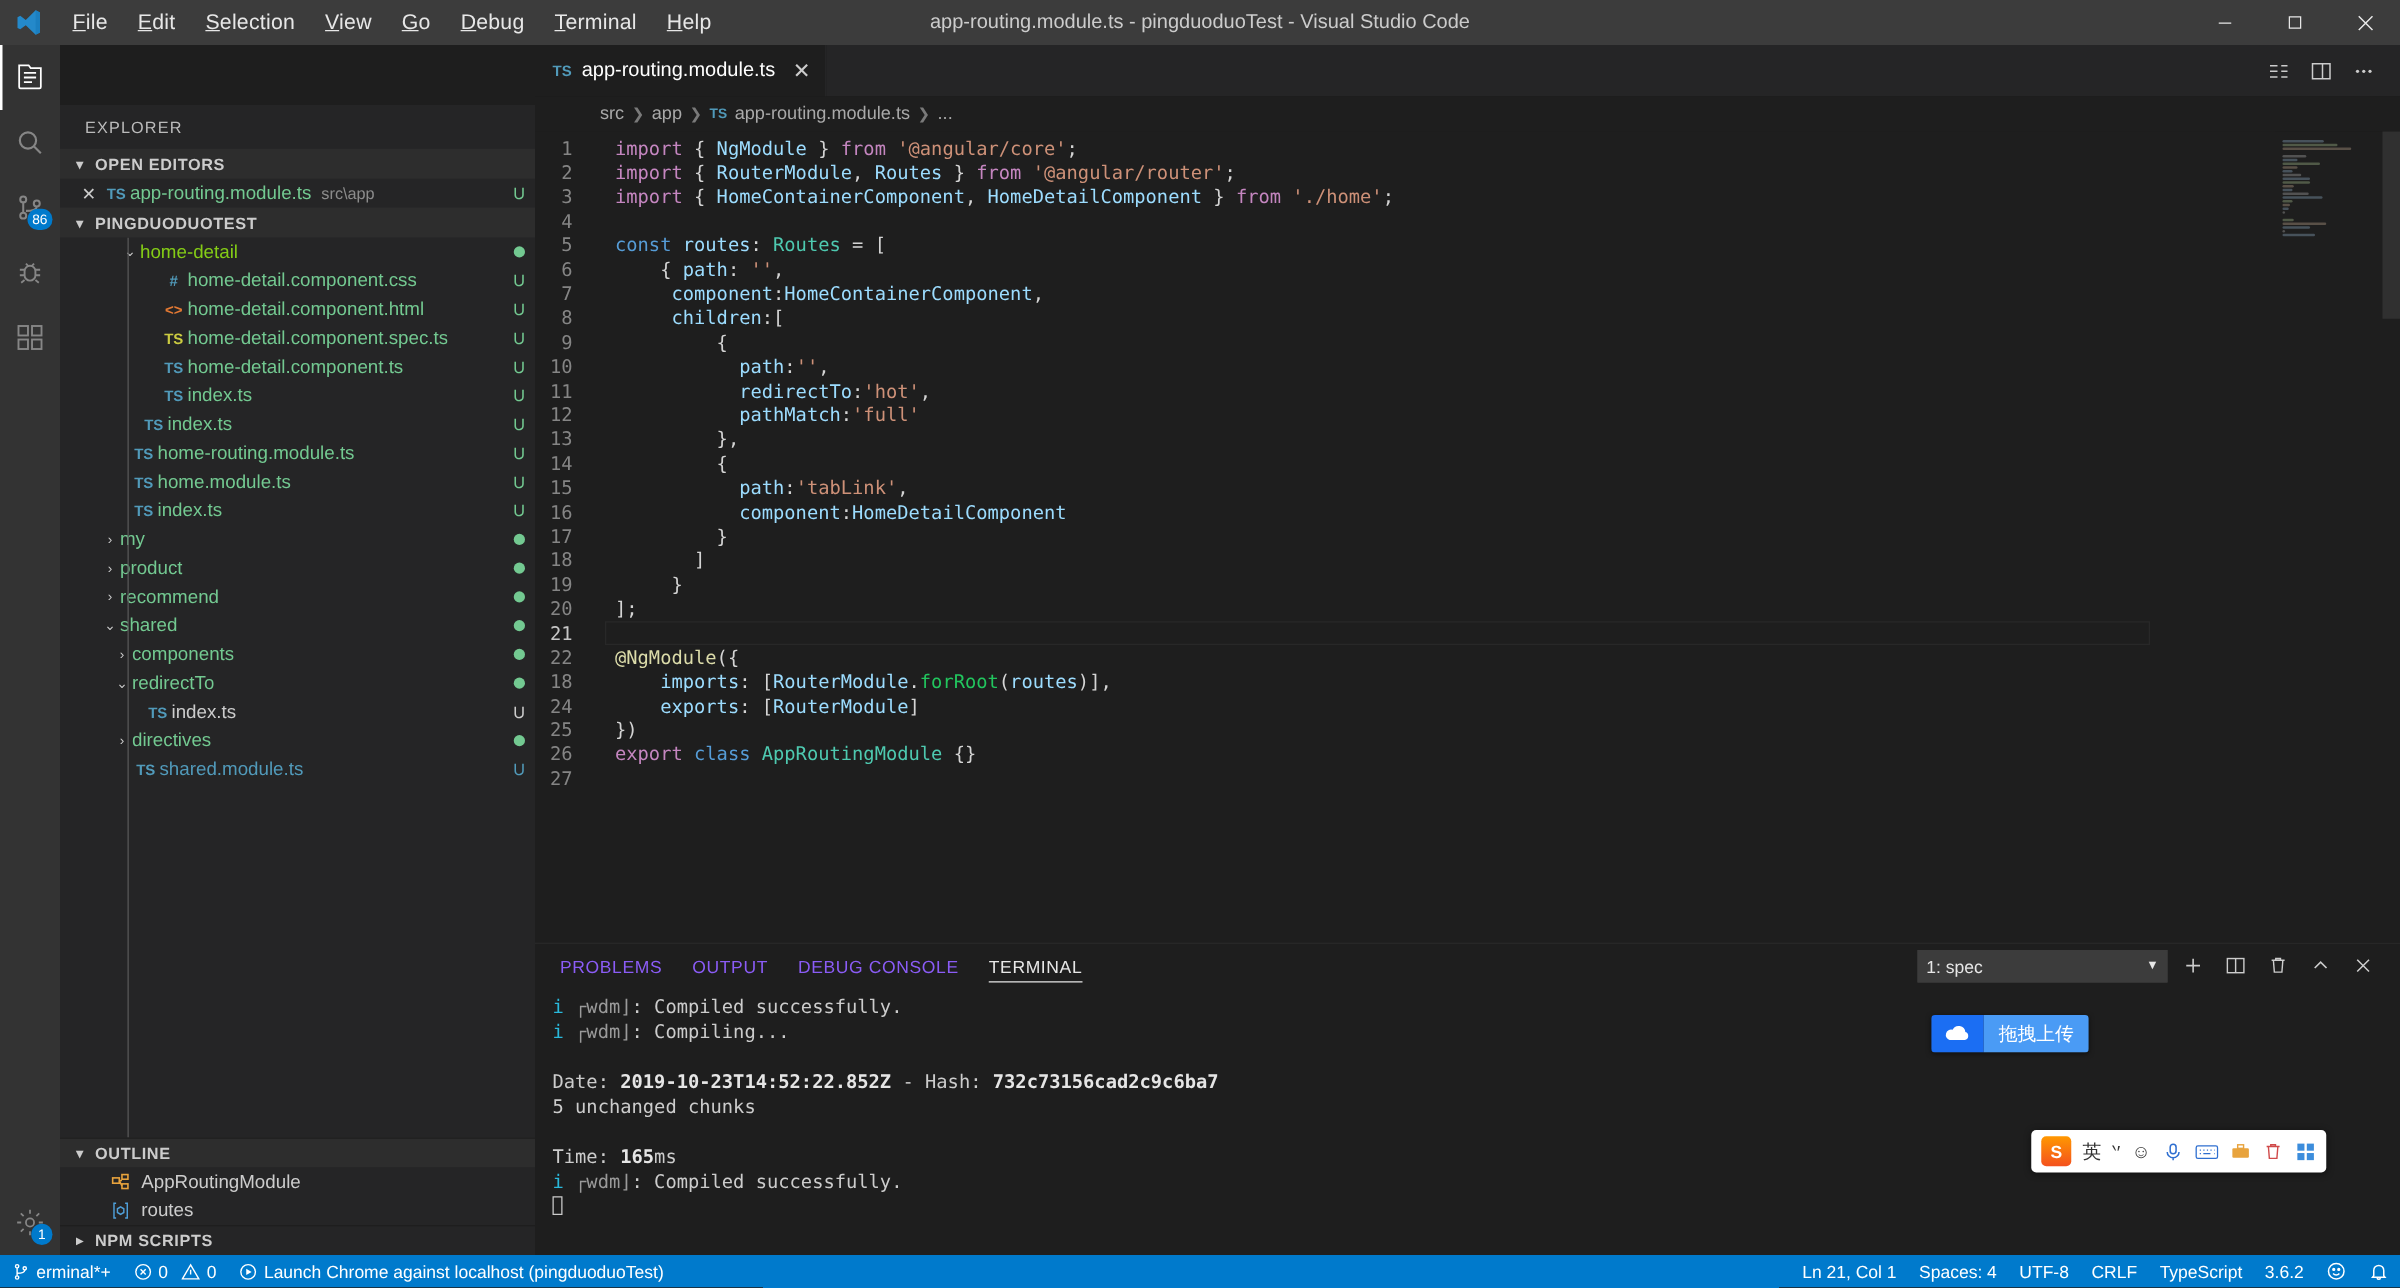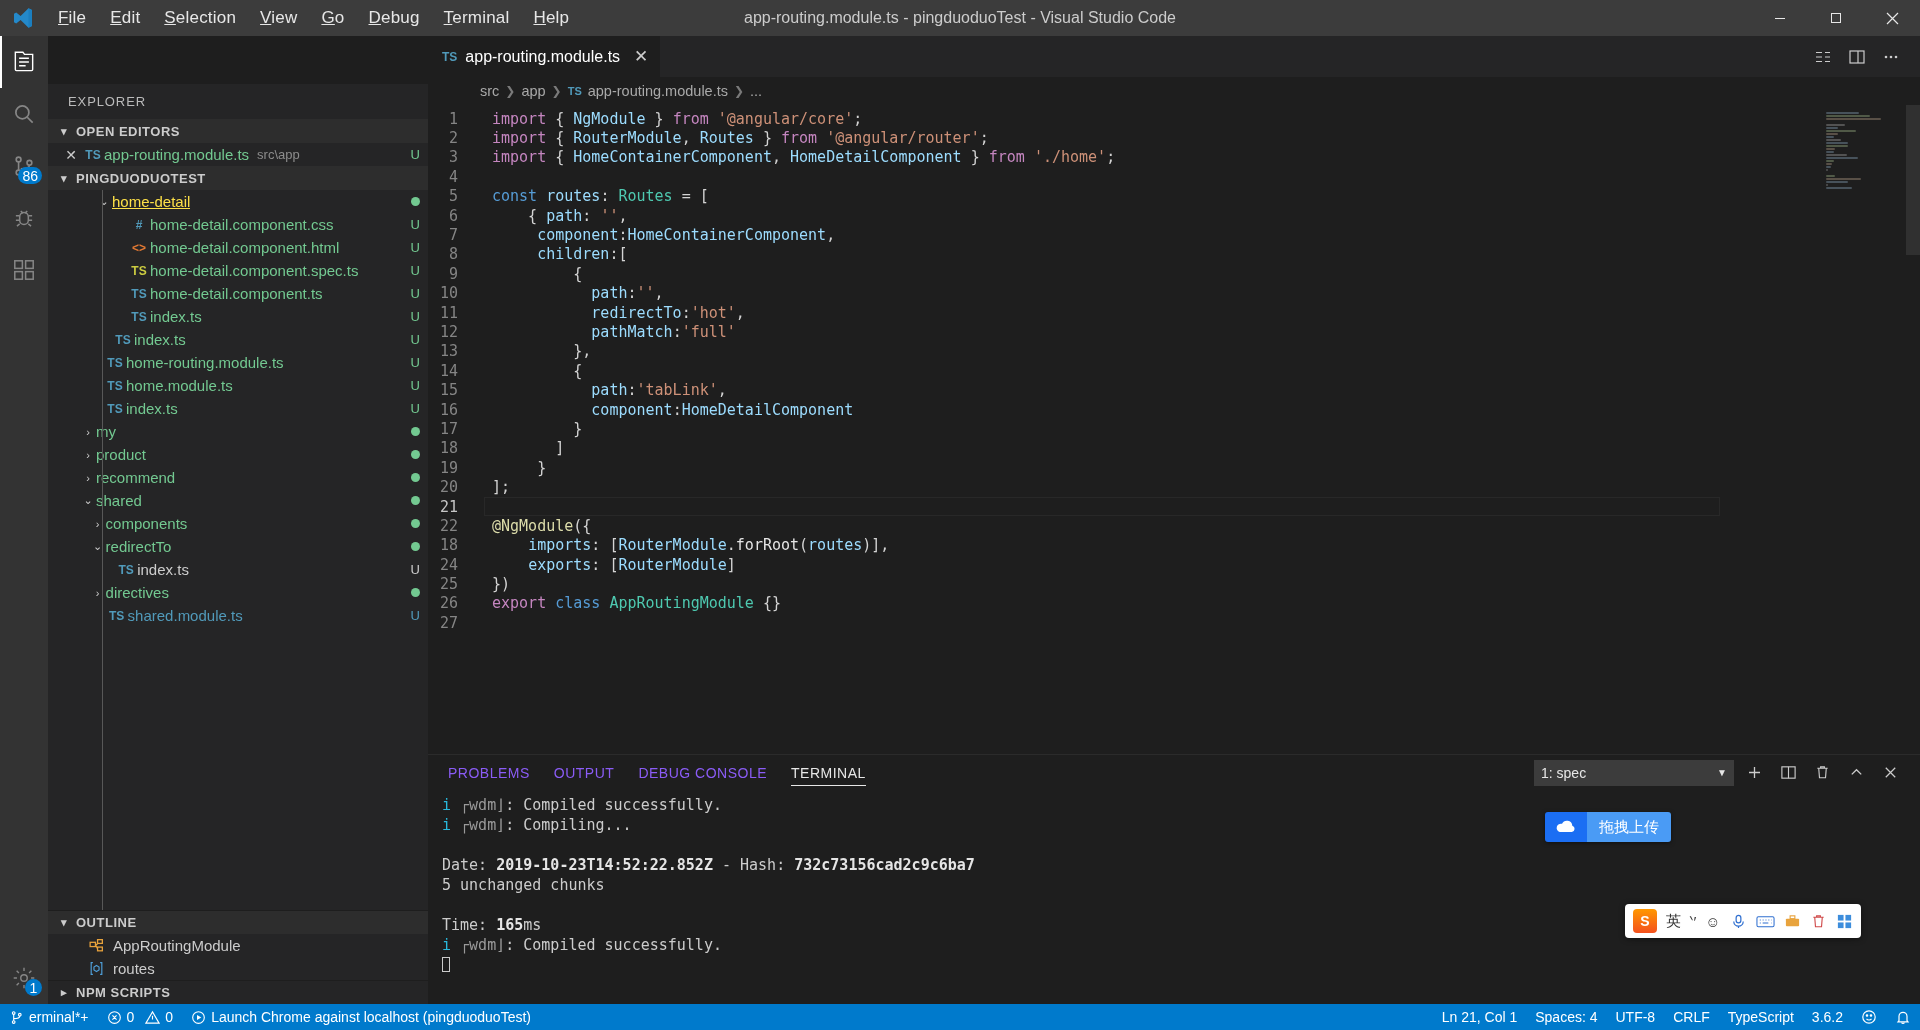--- a/index.html
+++ b/index.html
@@ -42,21 +42,21 @@
   .act-icon {
     width: 48px; height: 52px; display: flex; align-items: center; justify-content: center;
     color: #868686; position: relative;
   }
   .act-icon.active { color: #ffffff; }
   .act-icon.active::before {
     content: ""; position: absolute; left: 0; top: 0; bottom: 0; width: 2px; background: #ffffff;
   }
   .act-badge {
     position: absolute; right: 6px; bottom: 8px; min-width: 17px; height: 17px;
-    border-radius: 9px; background: #007acc; color: #fff; font-size: 14px;
+    border-radius: 9px; background: #007acc; color: #fff; font-size: 11px;
     display: flex; align-items: center; justify-content: center; padding: 0 4px; text-align: center;
   }
   .act-bottom { margin-top: auto; }
 
   
   .sidebar {
     width: 380px; background: #252526; flex: 0 0 380px; display: flex;
     flex-direction: column; min-height: 0; position: relative; margin-top: 48px;
   }
   .sidebar-title {
@@ -143,21 +143,21 @@
     position: absolute; left: 56px; right: 100px; height: 19.4px;
     border: 1px solid #282828; background: #1e1e1e; pointer-events: none;
   }
   
   .kw   { color: #c586c0; }   
   .kw2  { color: #569cd6; }   
   .id   { color: #9cdcfe; }   
   .typ  { color: #4ec9b0; }   
   .str  { color: #ce9178; }   
   .pun  { color: #d4d4d4; }   
-  .fn   { color: #e5e5e5; }   
+  .fn   { color: #22c55e; }   
   .dec  { color: #dcdcaa; }
 
   .minimap {
     width: 100px; flex: 0 0 100px; background: #1e1e1e; position: relative; padding-top: 6px;
   }
   .mm-line { height: 2px; margin: 1px 0 1px 6px; border-radius: 1px; }
 
   .scroll-thumb {
     position: absolute; right: 0; top: 0; width: 14px; background: #79797933;
   }
@@ -321,21 +321,21 @@
       <div class="section-header shaded">
         <span class="chev">▾</span>
         <span>PINGDUODUOTEST</span>
       </div>
 
       <div class="tree-scroll" id="file-tree">
         <div class="tree-indent-guide" style="left:54px; top:0; bottom:0;"></div>
         <div id="tree-rows">
             <div class="tree-row" style="padding-left: 48px;">
               <span class="twisty">⌄</span>
-              <span class="flabel" style="color: #fde047; text-decoration: underline;">home-detail</span>
+              <span class="flabel" style="color: #84cc16;">home-detail</span>
               <span class="fstatus"><span class="dot"></span></span>
             </div>
             <div class="tree-row" style="padding-left: 64px;">
               <span class="twisty"></span>
               <span class="ficon css-ico">#</span>
               <span class="flabel" style="color: rgb(115, 201, 145);">home-detail.component.css</span>
               <span class="fstatus" style="color: rgb(115, 201, 145);">U</span>
             </div>
             <div class="tree-row" style="padding-left: 64px;">
               <span class="twisty"></span>

